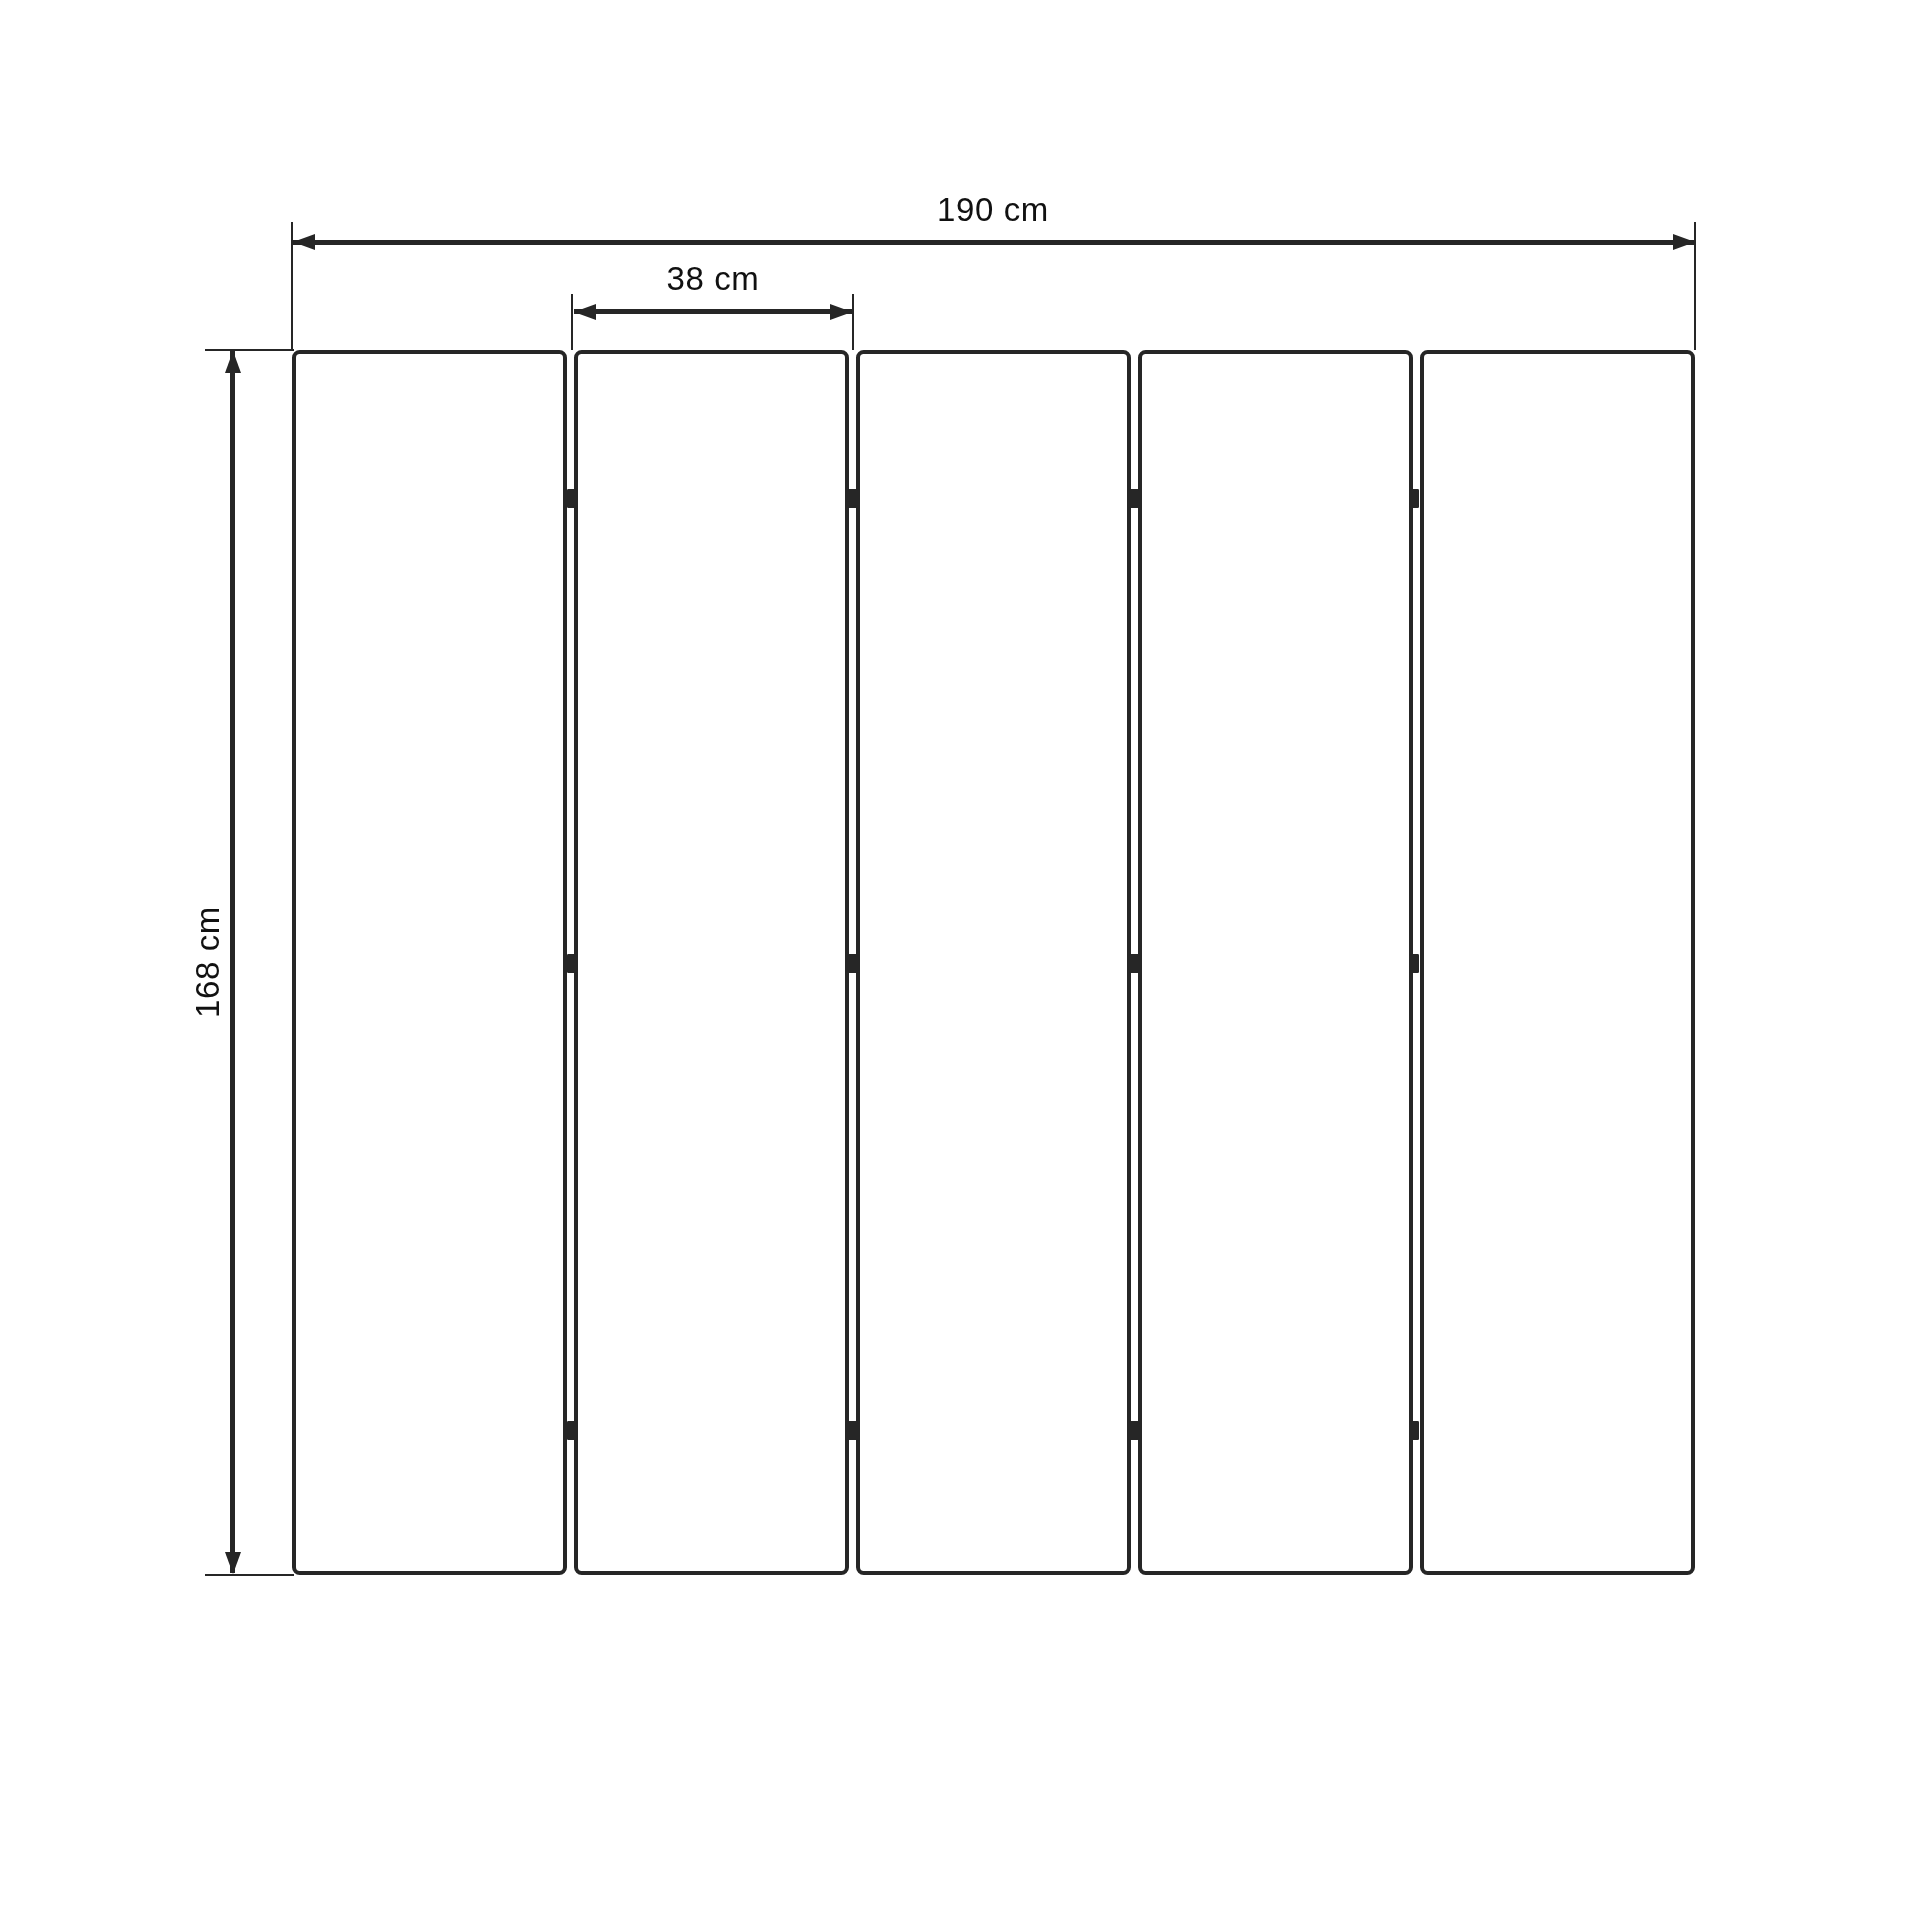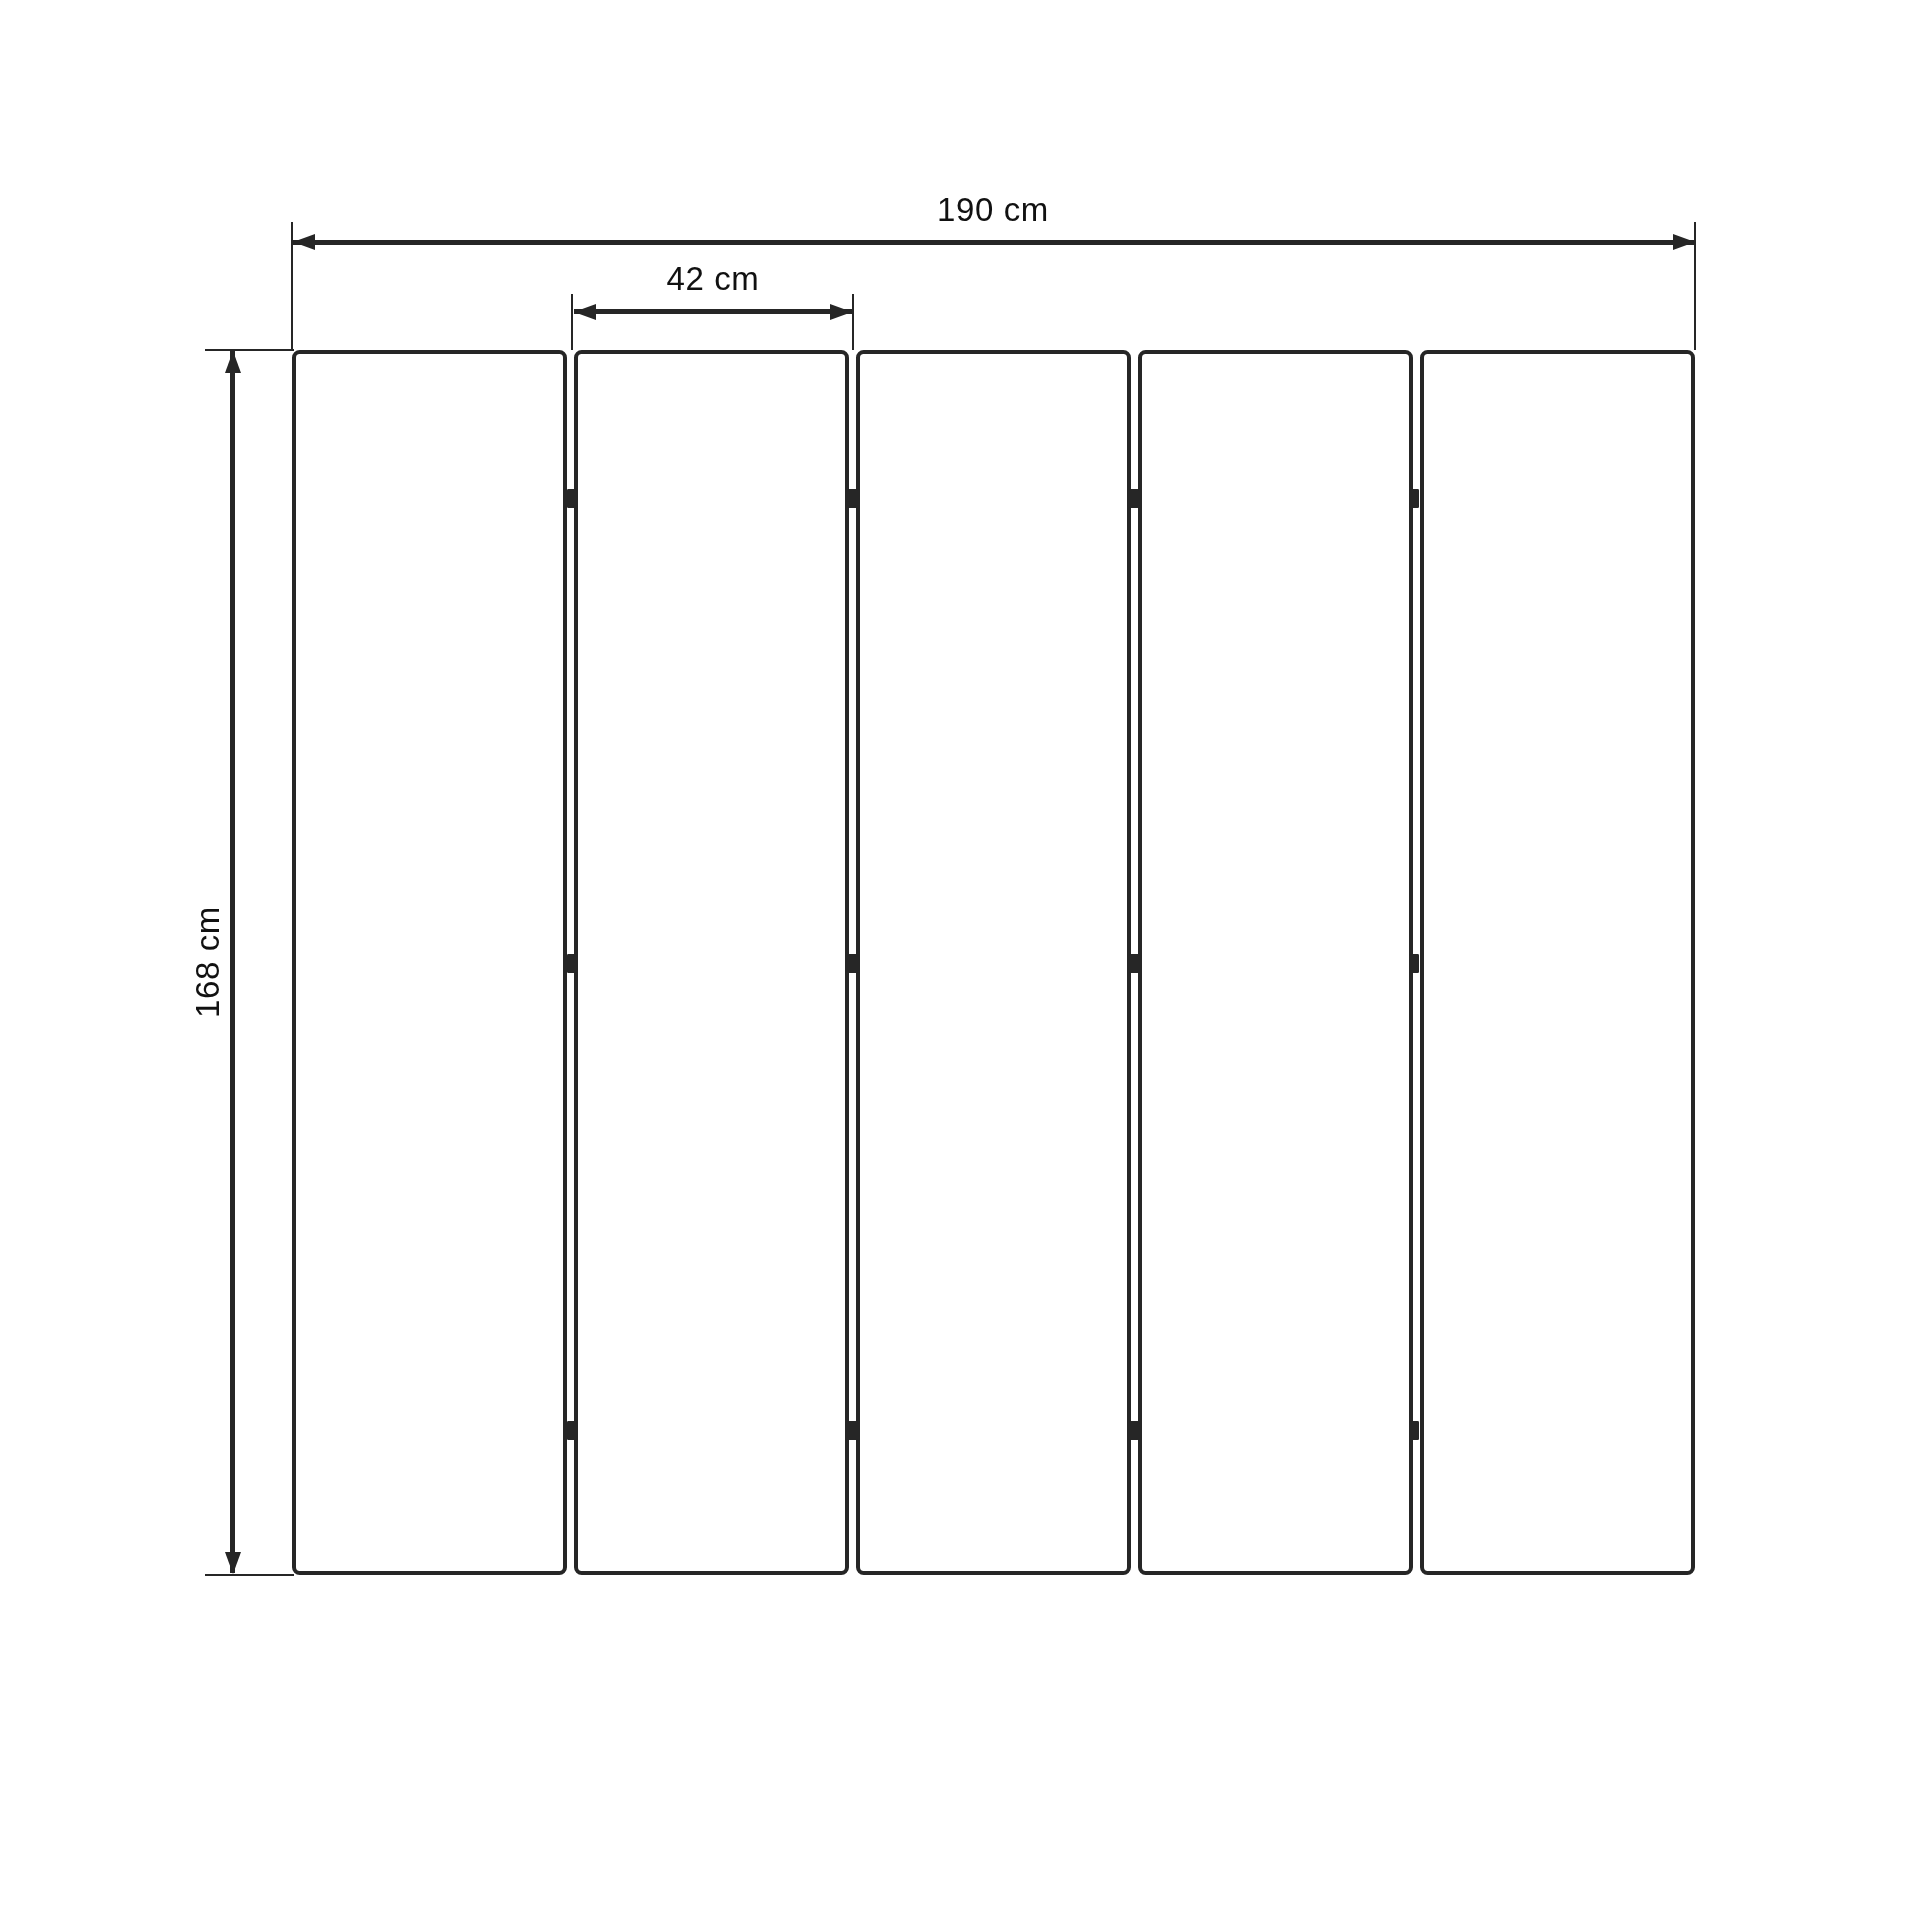--- a/index.html
+++ b/index.html
@@ -119,21 +119,21 @@
   <div>
     <div class="dim-label label-total">190 cm</div>
     <div class="ext ext-total-left"></div>
     <div class="ext ext-total-right"></div>
     <div class="dim-line line-total"></div>
     <div class="arr arr-left arr-total-left"></div>
     <div class="arr arr-right arr-total-right"></div>
   </div>
 
   <div>
-    <div class="dim-label label-panel">42 cm</div>
+    <div class="dim-label label-panel">38 cm</div>
     <div class="ext ext-panel-left"></div>
     <div class="ext ext-panel-right"></div>
     <div class="dim-line line-panel"></div>
     <div class="arr arr-left arr-panel-left"></div>
     <div class="arr arr-right arr-panel-right"></div>
   </div>
 
   <div>
     <div class="dim-label-vertical label-height">168 cm</div>
     <div class="ext ext-height-top"></div>

